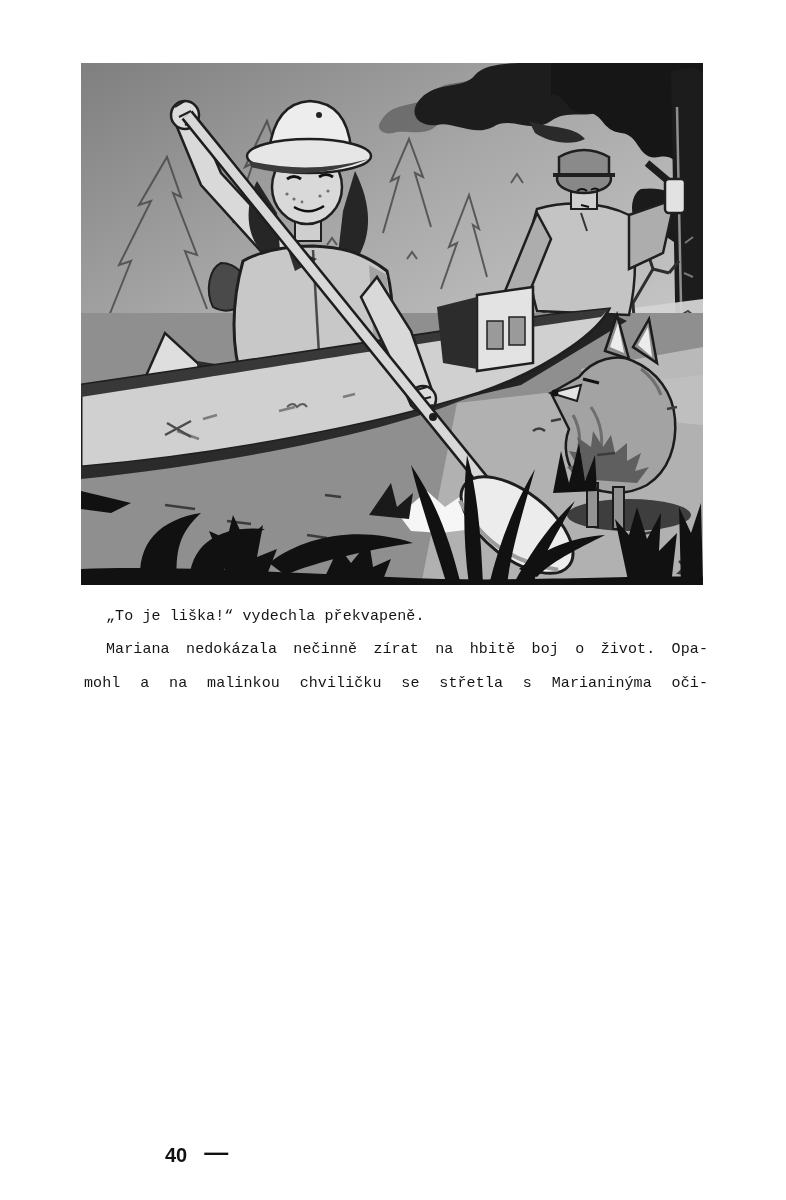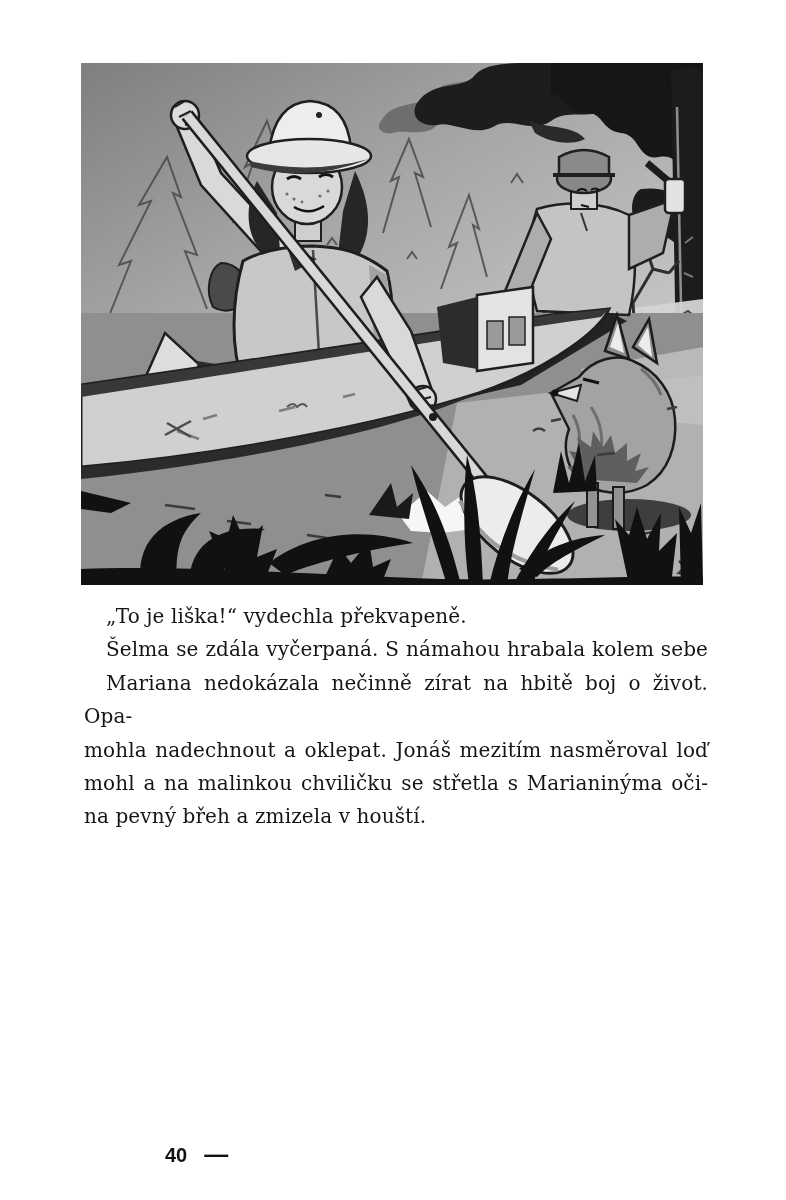--- a/index.html
+++ b/index.html
@@ -15,37 +15,37 @@
     position:absolute;
     left:81px;top:63px;
     width:622px;height:522px;
     margin:0;
   }
   .illustration svg{display:block;width:100%;height:100%;}
   .body-text{
     position:absolute;
     left:84px;top:600px;
     width:624px;
-    font-size:20px;
+    font-size:15px;
     line-height:33.4px;
     letter-spacing:0.1px;
+    font-family:Liberation Mono, monospace;
   }
   .para{margin:0;}
   .line{
     text-align:justify;
     text-align-last:justify;
     white-space:normal;
   }
   .line.last{text-align-last:left;}
   .line.first{text-indent:22px;}
   .page-footer{
     position:absolute;
     left:165px;top:1144px;
     display:flex;
-    align-items:center;
     gap:17px;
     font-family:"Liberation Sans", sans-serif;
     font-weight:bold;
     font-size:20px;
     color:#111;
   }
   .page-footer .dash{
     font-size:24px;
     line-height:20px;
     transform:translateY(-2px);
@@ -230,26 +230,23 @@
       <path d="M 288,452 L 310,420 L 316,444 L 332,430 L 328,456 Z" fill="#1a1a1a"></path>
     </g>
   </svg>
 </figure>
 
 <main class="body-text">
     <div class="para">
       <div class="line first last">„To je liška!“ vydechla překvapeně.</div>
     </div>
     <div class="para">
-      <div class="line first">Šelma se zdála vyčerpaná. S námahou hrabala kolem sebe</div>
     </div>
     <div class="para">
       <div class="line first">Mariana nedokázala nečinně zírat na hbitě boj o život. Opa-</div>
-      <div class="line">mohla nadechnout a oklepat. Jonáš mezitím nasměroval loď</div>
       <div class="line">mohl a na malinkou chviličku se střetla s Marianinýma oči-</div>
-      <div class="line last">na pevný břeh a zmizela v houští.</div>
     </div>
   </main>
 
 <footer class="page-footer">
   <span>40</span>
   <span class="dash">—</span>
 </footer>
 
 </body></html>

